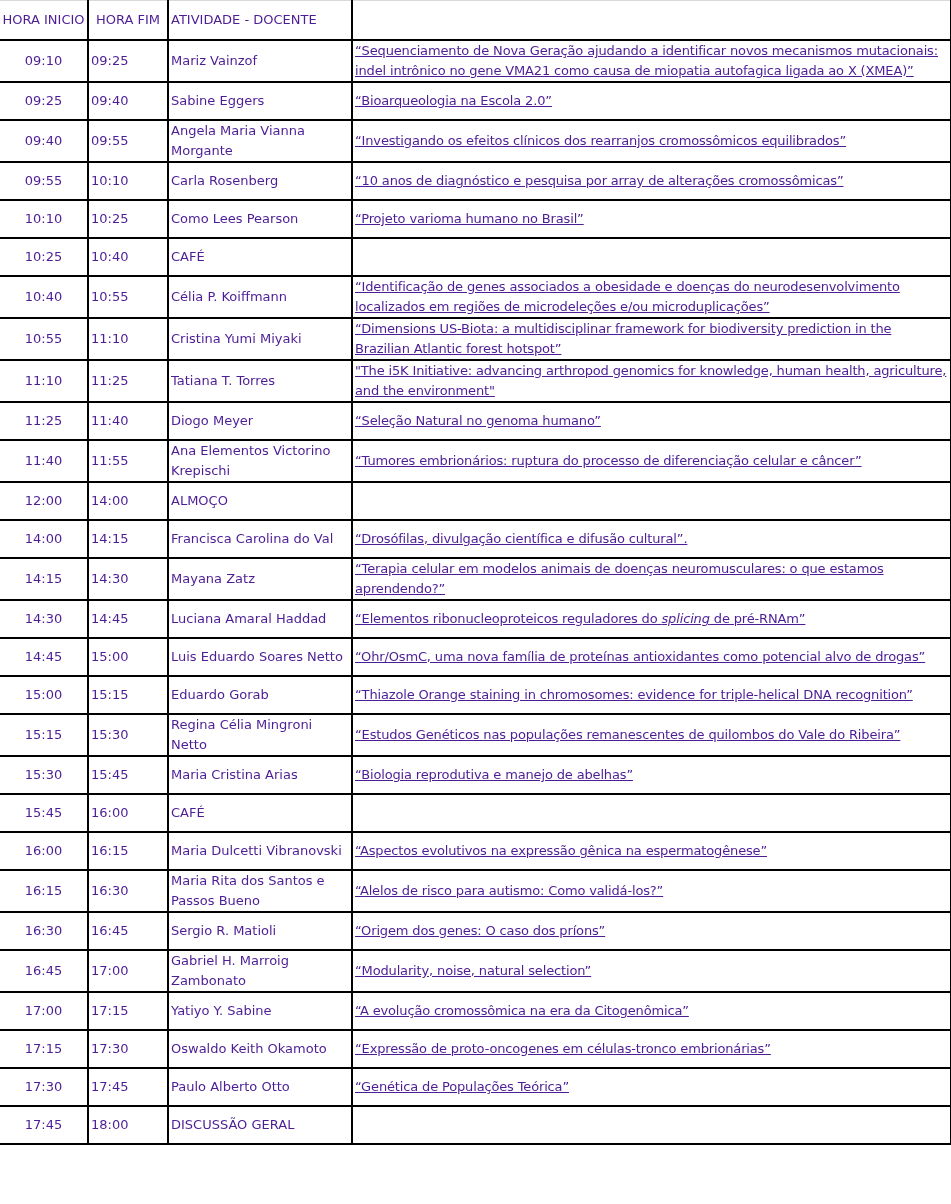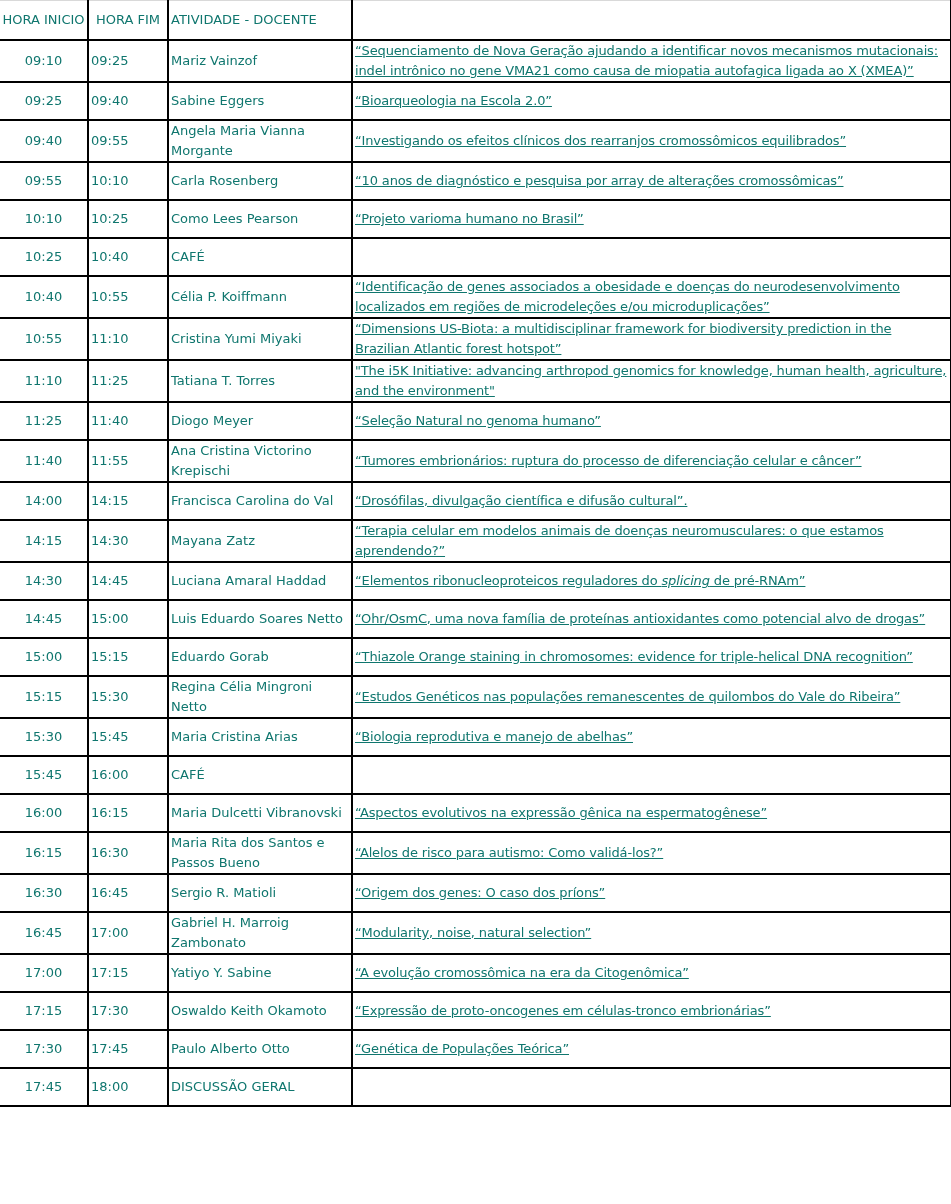--- a/index.html
+++ b/index.html
@@ -4,21 +4,21 @@
 <style>
   html, body { margin: 0; padding: 0; background: #ffffff; }
   body { width: 951px; height: 1204px; overflow: hidden; font-family: "DejaVu Sans", sans-serif; }
   .top-line { position: absolute; top: 0; left: 0; width: 951px; height: 1px; background: #d9d9d9; }
   table.schedule {
     position: absolute; top: 0; left: 0;
     border-collapse: collapse;
     table-layout: fixed;
     width: 951px;
     font-size: 13px;
-    color: #0f766e;
+    color: #4c1d95;
   }
   table.schedule td, table.schedule th {
     border: 2px solid #000;
     padding: 0 2px;
     height: 36px;
     line-height: 20px;
     vertical-align: middle;
     overflow: hidden;
     font-weight: normal;
   }
@@ -108,22 +108,28 @@
       </tr>
       <tr>
         <td class="c1">11:25</td>
         <td class="c2">11:40</td>
         <td class="c3">Diogo Meyer</td>
         <td class="c4">“Seleção Natural no genoma humano”</td>
       </tr>
       <tr>
         <td class="c1">11:40</td>
         <td class="c2">11:55</td>
-        <td class="c3">Ana Cristina Victorino Krepischi</td>
+        <td class="c3">Ana Elementos Victorino Krepischi</td>
         <td class="c4">“Tumores embrionários: ruptura do processo de diferenciação celular e câncer”</td>
+      </tr>
+      <tr>
+        <td class="c1">12:00</td>
+        <td class="c2">14:00</td>
+        <td class="c3">ALMOÇO</td>
+        <td class="c4"></td>
       </tr>
       <tr>
         <td class="c1">14:00</td>
         <td class="c2">14:15</td>
         <td class="c3">Francisca Carolina do Val</td>
         <td class="c4">“Drosófilas, divulgação científica e difusão cultural”.</td>
       </tr>
       <tr>
         <td class="c1">14:15</td>
         <td class="c2">14:30</td>

